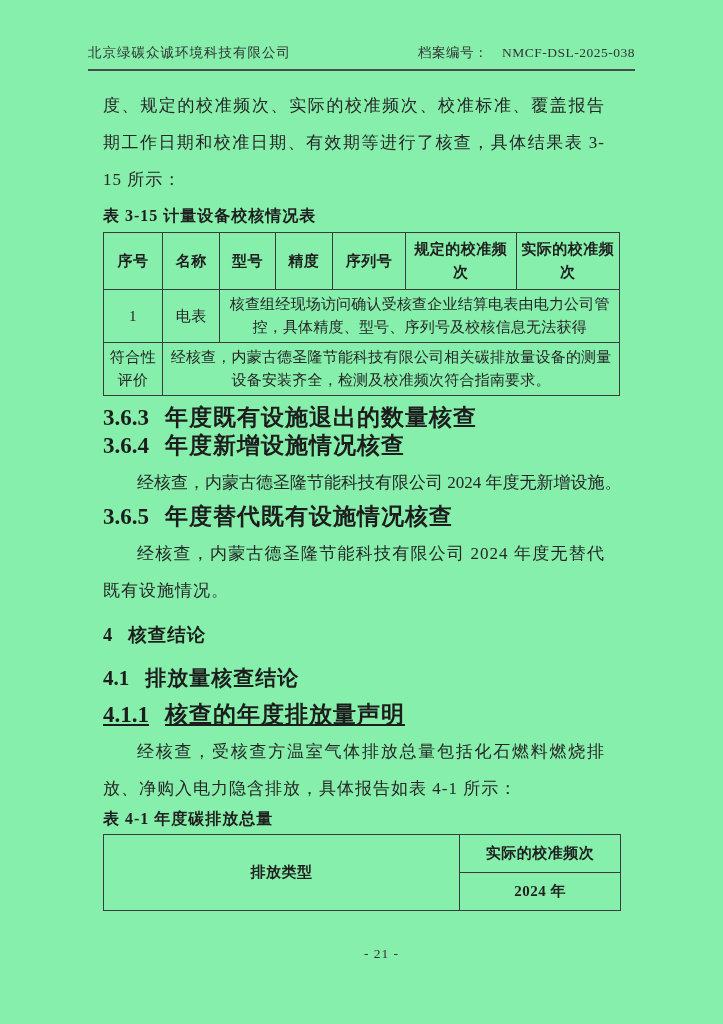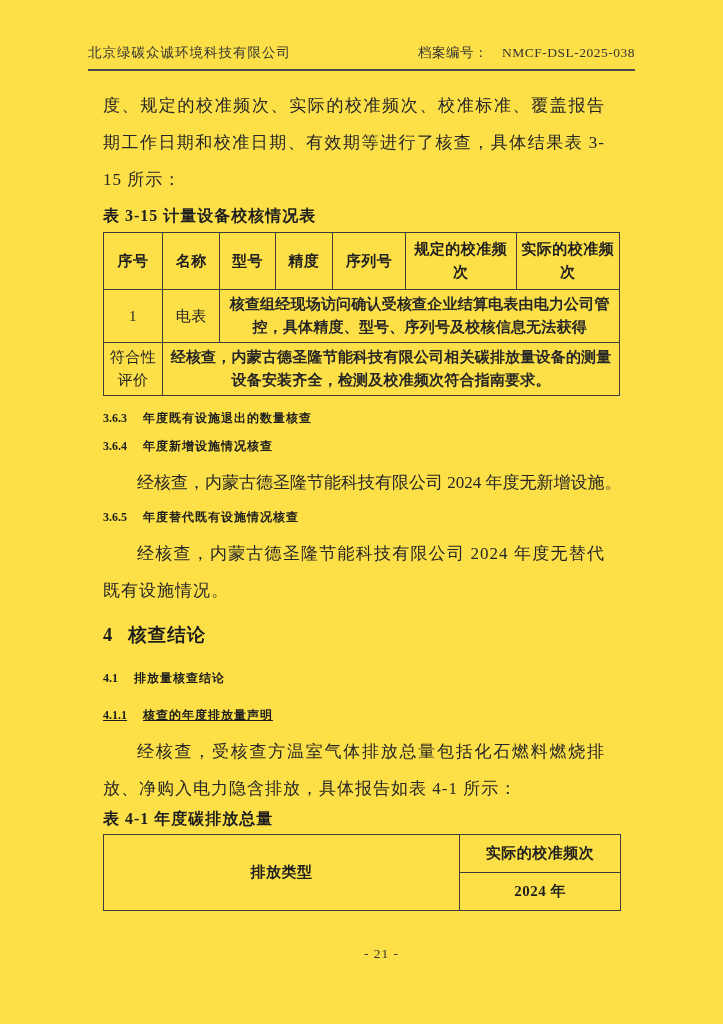--- a/index.html
+++ b/index.html
@@ -6,21 +6,21 @@
     margin: 0;
     padding: 0;
     background: #ffffff;
   }
   .page {
     position: relative;
     width: 723px;
     height: 1024px;
     box-sizing: border-box;
     padding: 44px 88px 0 88px;
-    background: #fde047;
+    background: #86efac;
     color: #2b2b2b;
     font-family: "Liberation Serif", "DejaVu Serif", serif;
     overflow: hidden;
   }
   
   .doc-header {
     display: flex;
     justify-content: space-between;
     align-items: flex-end;
     border-bottom: 2px solid #4a4a4a;
@@ -65,36 +65,36 @@
     text-align: center;
     vertical-align: middle;
     font-size: 15px;
     line-height: 23px;
     padding: 3px 3px;
     letter-spacing: 0.5px;
     color: #262626;
     overflow: hidden;
   }
   th { font-weight: bold; color: #1f1f1f; padding: 5px 2px; }
-  .t315 .note { letter-spacing: 0.2px; font-weight: bold; }
+  .t315 .note { letter-spacing: 0.2px; }
   .t41 { margin-top: 4px; }
   .t41 td { font-weight: bold; height: 31px; color: #1f1f1f; }
   
   .hsec {
     margin: 10px 0 0 0;
-    font-size: 12px;
+    font-size: 23px;
     font-weight: bold;
     color: #1d1d1d;
     letter-spacing: 1px;
     line-height: 24px;
   }
   .hsec .num { margin-right: 16px; letter-spacing: 0; }
   .hsec.tight { margin-top: 4px; }
   .h-chapter { margin-top: 12px; font-size: 18.5px; line-height: 28px; }
-  .h-sub { margin-top: 17px; font-size: 12px; }
+  .h-sub { margin-top: 17px; font-size: 21px; }
   .h-subsub { margin-top: 13px; text-decoration: underline; }
   
   .page-footer {
     position: absolute;
     top: 946px;
     left: 0;
     width: 100%;
     text-align: center;
     font-size: 13.5px;
     letter-spacing: 1px;

